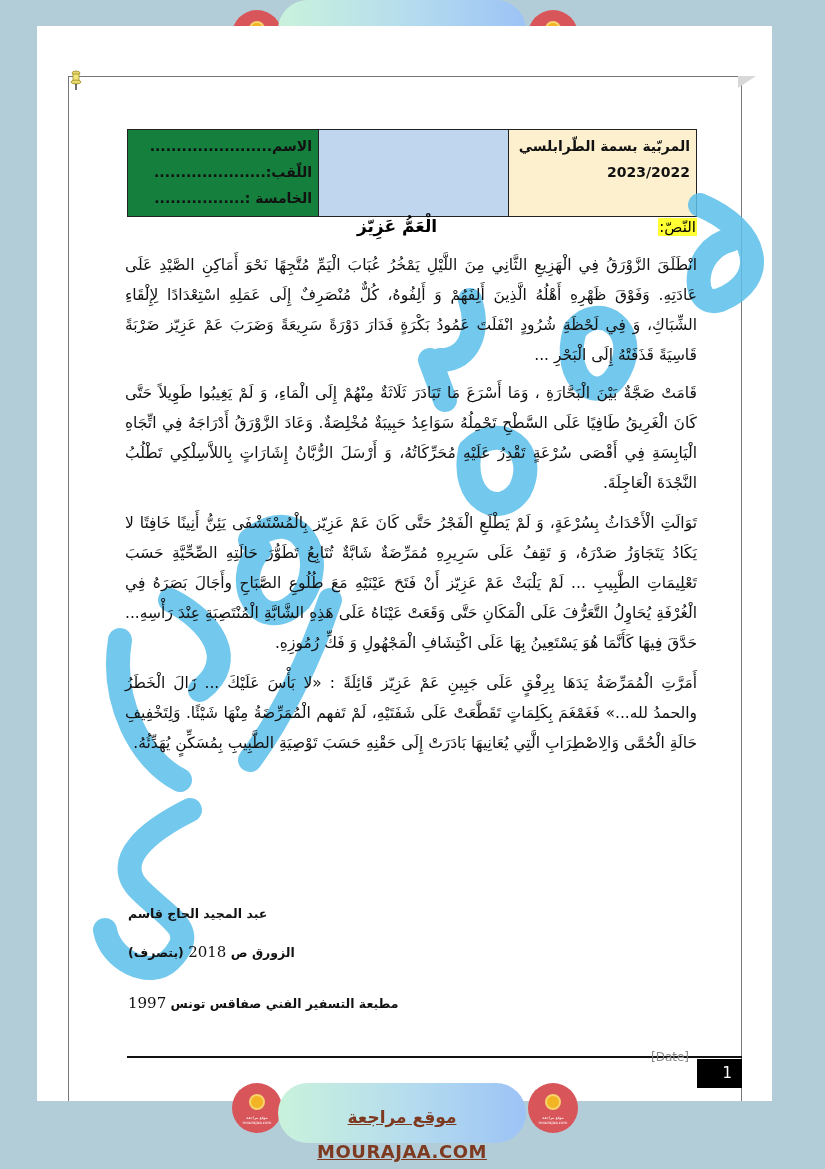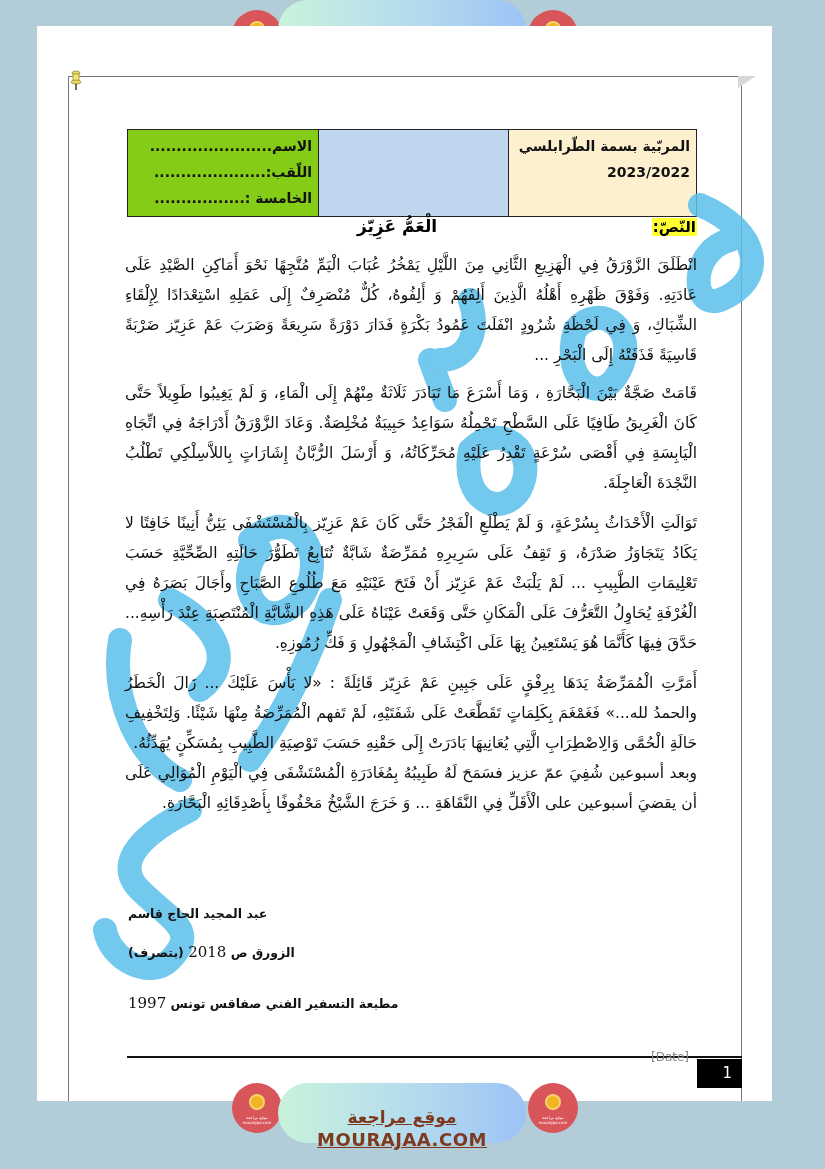--- a/index.html
+++ b/index.html
@@ -24,21 +24,21 @@
 
   
   .brand {
     position:absolute; left:278px; width:248px; height:60px;
     border-radius:30px;
     background:linear-gradient(90deg,#c9f2dc 0%,#b4dbee 55%,#9cc3f5 100%);
     text-align:center; font-family:"DejaVu Sans", sans-serif; font-weight:bold;
     color:#7d3a20;
   }
   .brand .ar { font-size:17px; text-decoration:underline; margin-top:24px; display:block; }
-  .brand .en { font-size:18px; text-decoration:underline; display:block; margin-top:2px; letter-spacing:0.5px; }
+  .brand .en { font-size:18px; text-decoration:underline; display:block; margin-top:14px; letter-spacing:0.5px; }
   .brand-top { top:0px; }
   .brand-bottom { top:1083px; }
   .badge {
     position:absolute; width:50px; height:50px; border-radius:50%;
     background:#d8555a;
   }
   .badge .dot {
     position:absolute; left:17px; top:11px; width:16px; height:16px; border-radius:50%;
     background:#f2b422; border:2px solid #f7d36b; box-sizing:border-box;
   }
@@ -49,27 +49,27 @@
 
   
   .hdr {
     position:absolute; left:127px; top:129px; width:568px; height:86px;
     border:1px solid #222; display:flex; flex-direction:row-reverse;
     direction:rtl; font-weight:bold; font-size:14px; color:#111;
   }
   .hdr .cell { padding:3px 6px; box-sizing:border-box; line-height:26px; }
   .c-right { width:188px; background:#fdf0cf; border-left:1px solid #222; }
   .c-mid { width:190px; background:#bfd6ee; text-align:center; border-left:1px solid #222; }
-  .c-left { width:190px; background:#84cc16; }
+  .c-left { width:190px; background:#15803d; }
   .hdr { flex-direction:row; }
 
   
   .title-row { position:absolute; left:127px; top:216px; width:570px; height:26px; direction:rtl; }
   .label-nass {
-    position:absolute; right:0; top:2px; background:#ffff33; font-weight:bold; font-size:15px;
+    position:absolute; right:0; top:2px; background:#ffff33; font-weight:normal; font-size:15px;
     padding:0 1px;
     text-align:right;
   }
   .story-title {
     position:absolute; left:190px; width:160px; top:0; text-align:center; font-weight:bold; font-size:17px;
   }
   .body-text {
     position:absolute; left:125px; top:250px; width:572px; direction:rtl; text-align:justify;
     font-family:"DejaVu Sans", sans-serif; font-size:15.5px; line-height:30px; color:#111;
     z-index:2;
@@ -149,21 +149,20 @@
 <div class="title-row">
   <span class="label-nass">النّصّ:</span>
   <span class="story-title">الْعَمُّ عَزِيّز</span>
 </div>
 
 <div class="body-text">
   <p class="first">انْطَلَقَ الزَّوْرَقُ فِي الْهَزِيعِ الثَّانِي مِنَ اللَّيْلِ يَمْخُرُ عُبَابَ الْيَمِّ مُتَّجِهًا نَحْوَ أَمَاكِنِ الصَّيْدِ عَلَى عَادَتِهِ. وَفَوْقَ ظَهْرِهِ أَهْلُهُ الَّذِينَ أَلِفَهُمْ وَ أَلِفُوهُ، كُلٌّ مُنْصَرِفٌ إِلَى عَمَلِهِ اسْتِعْدَادًا لِإِلْقَاءِ الشِّبَاكِ، وَ فِي لَحْظَةِ شُرُودٍ انْفَلَتَ عَمُودُ بَكْرَةٍ فَدَارَ دَوْرَةً سَرِيعَةً وَضَرَبَ عَمْ عَزِيّز ضَرْبَةً قَاسِيَةً قَذَفَتْهُ إِلَى الْبَحْرِ ...</p>
   <p>قَامَتْ ضَجَّةٌ بَيْنَ الْبَحَّارَةِ ، وَمَا أَسْرَعَ مَا تَبَادَرَ ثَلَاثَةٌ مِنْهُمْ إِلَى الْمَاءِ، وَ لَمْ يَغِيبُوا طَوِيلاً حَتَّى كَانَ الْغَرِيقُ طَافِيًا عَلَى السَّطْحِ تَحْمِلُهُ سَوَاعِدُ حَبِيبَةٌ مُخْلِصَةٌ. وَعَادَ الزَّوْرَقُ أَدْرَاجَهُ فِي اتِّجَاهِ الْيَابِسَةِ فِي أَقْصَى سُرْعَةٍ تَقْدِرُ عَلَيْهِ مُحَرِّكَاتُهُ، وَ أَرْسَلَ الرُّبَّانُ إِشَارَاتٍ بِاللاَّسِلْكِي تَطْلُبُ النَّجْدَةَ الْعَاجِلَةَ.</p>
   <p>تَوَالَتِ الْأَحْدَاثُ بِسُرْعَةٍ، وَ لَمْ يَطْلَعِ الْفَجْرُ حَتَّى كَانَ عَمْ عَزِيّز بِالْمُسْتَشْفَى يَئِنُّ أَنِينًا خَافِتًا لا يَكَادُ يَتَجَاوَزُ صَدْرَهُ، وَ تَقِفُ عَلَى سَرِيرِهِ مُمَرِّضَةٌ شَابَّةٌ تُتَابِعُ تَطَوُّرَ حَالَتِهِ الصِّحِّيَّةِ حَسَبَ تَعْلِيمَاتِ الطَّبِيبِ ... لَمْ يَلْبَثْ عَمْ عَزِيّز أَنْ فَتَحَ عَيْنَيْهِ مَعَ طُلُوعِ الصَّبَاحِ وأَجَالَ بَصَرَهُ فِي الْغُرْفَةِ يُحَاوِلُ التَّعَرُّفَ عَلَى الْمَكَانِ حَتَّى وَقَعَتْ عَيْنَاهُ عَلَى هَذِهِ الشَّابَّةِ الْمُنْتَصِبَةِ عِنْدَ رَأْسِهِ... حَدَّقَ فِيهَا كَأَنَّمَا هُوَ يَسْتَعِينُ بِهَا عَلَى اكْتِشَافِ الْمَجْهُولِ وَ فَكِّ رُمُوزِهِ.</p>
   <p style="margin-bottom:0;">أَمَرَّتِ الْمُمَرِّضَةُ يَدَهَا بِرِفْقٍ عَلَى جَبِينِ عَمْ عَزِيّز قَائِلَةً : «لا بَأْسَ عَلَيْكَ ... زَالَ الْخَطَرُ والحمدُ لله...» فَغَمْغَمَ بِكَلِمَاتٍ تَقَطَّعَتْ عَلَى شَفَتَيْهِ، لَمْ تَفهم الْمُمَرِّضَةُ مِنْهَا شَيْئًا. وَلِتَخْفِيفِ حَالَةِ الْحُمَّى وَالِاضْطِرَابِ الَّتِي يُعَانِيهَا بَادَرَتْ إِلَى حَقْنِهِ حَسَبَ تَوْصِيَةِ الطَّبِيبِ بِمُسَكِّنٍ يُهَدِّئُهُ.</p>
-  <p>وبعد أسبوعين شُفِيَ عمّ عزيز فسَمَحَ لَهُ طَبِيبُهُ بِمُغَادَرَةِ الْمُسْتَشْفَى فِي الْيَوْمِ الْمُوَالِي عَلَى أن يقضيَ أسبوعين على الْأَقَلِّ فِي النَّقَاهَةِ ... وَ خَرَجَ الشَّيْخُ مَحْفُوفًا بِأَصْدِقَائِهِ الْبَحَّارَةِ.</p>
 </div>
 
 <div class="credits" style="top:906px;">
   <span>عبد المجيد الحاج قاسم</span>
 </div>
 <div class="credits" style="top:943px;">
   <span>الزورق ص</span>
   <span class="num">2018</span>
   <span>(بتصرف)</span>
 </div>

